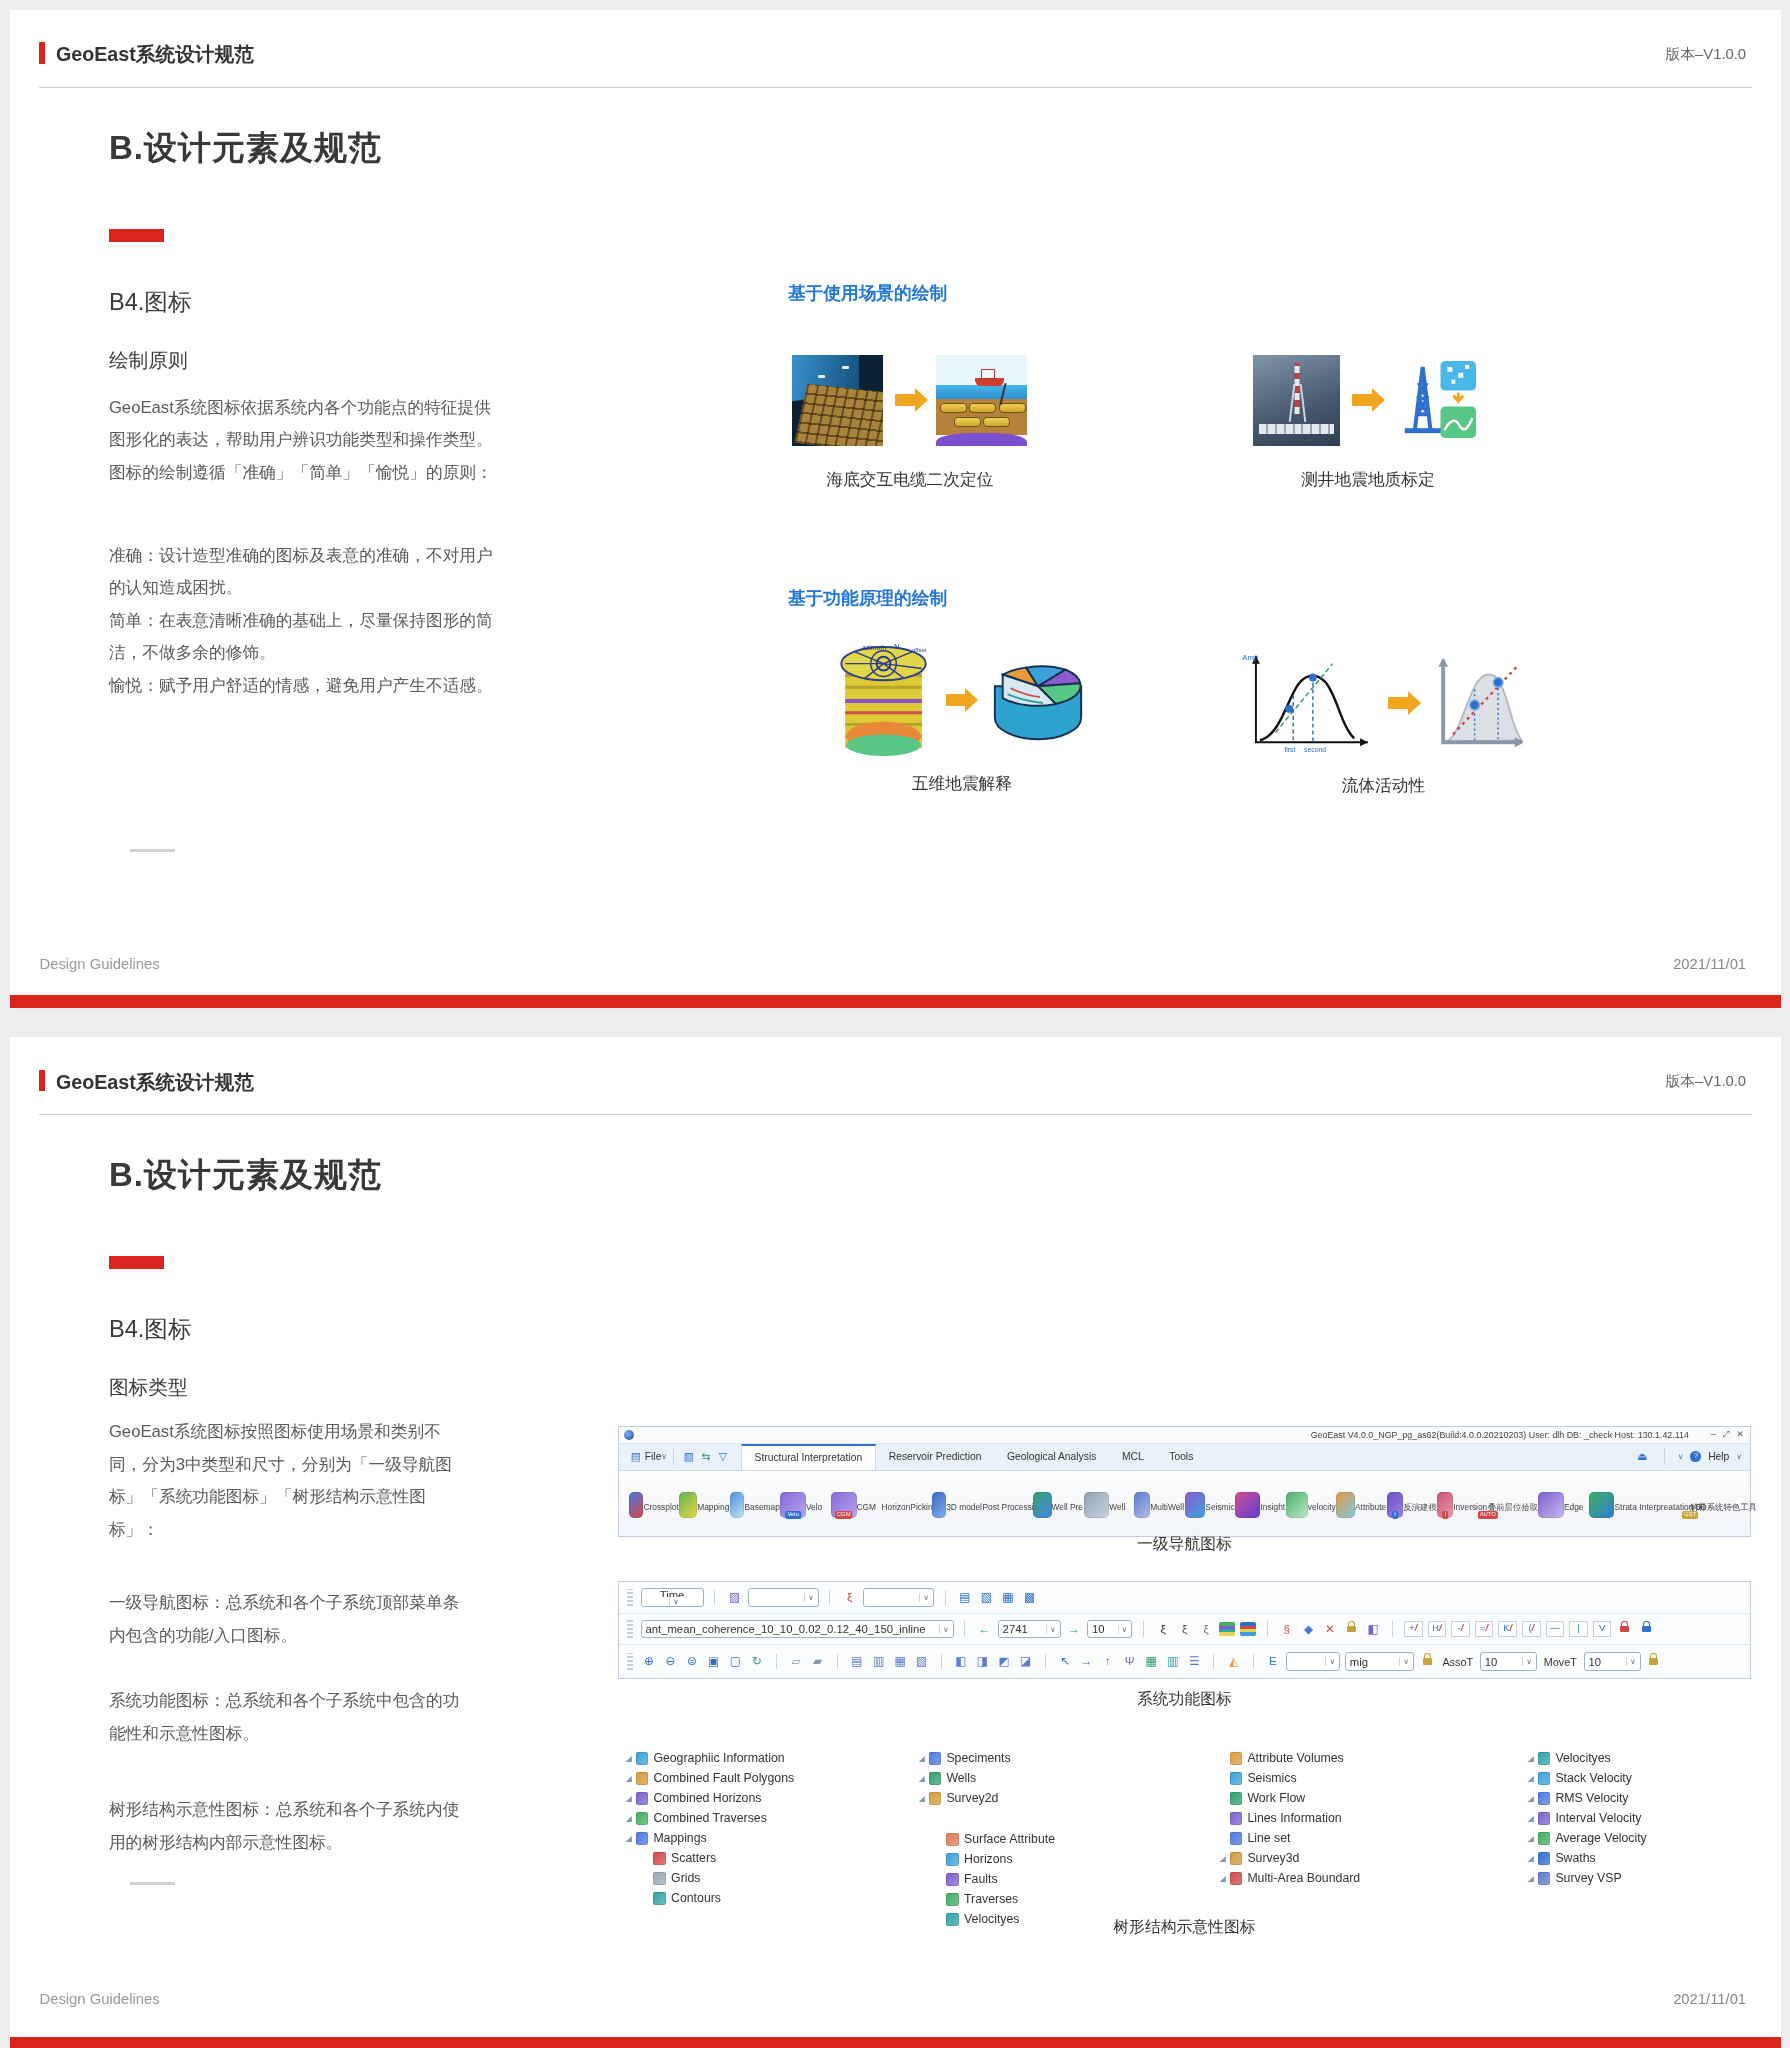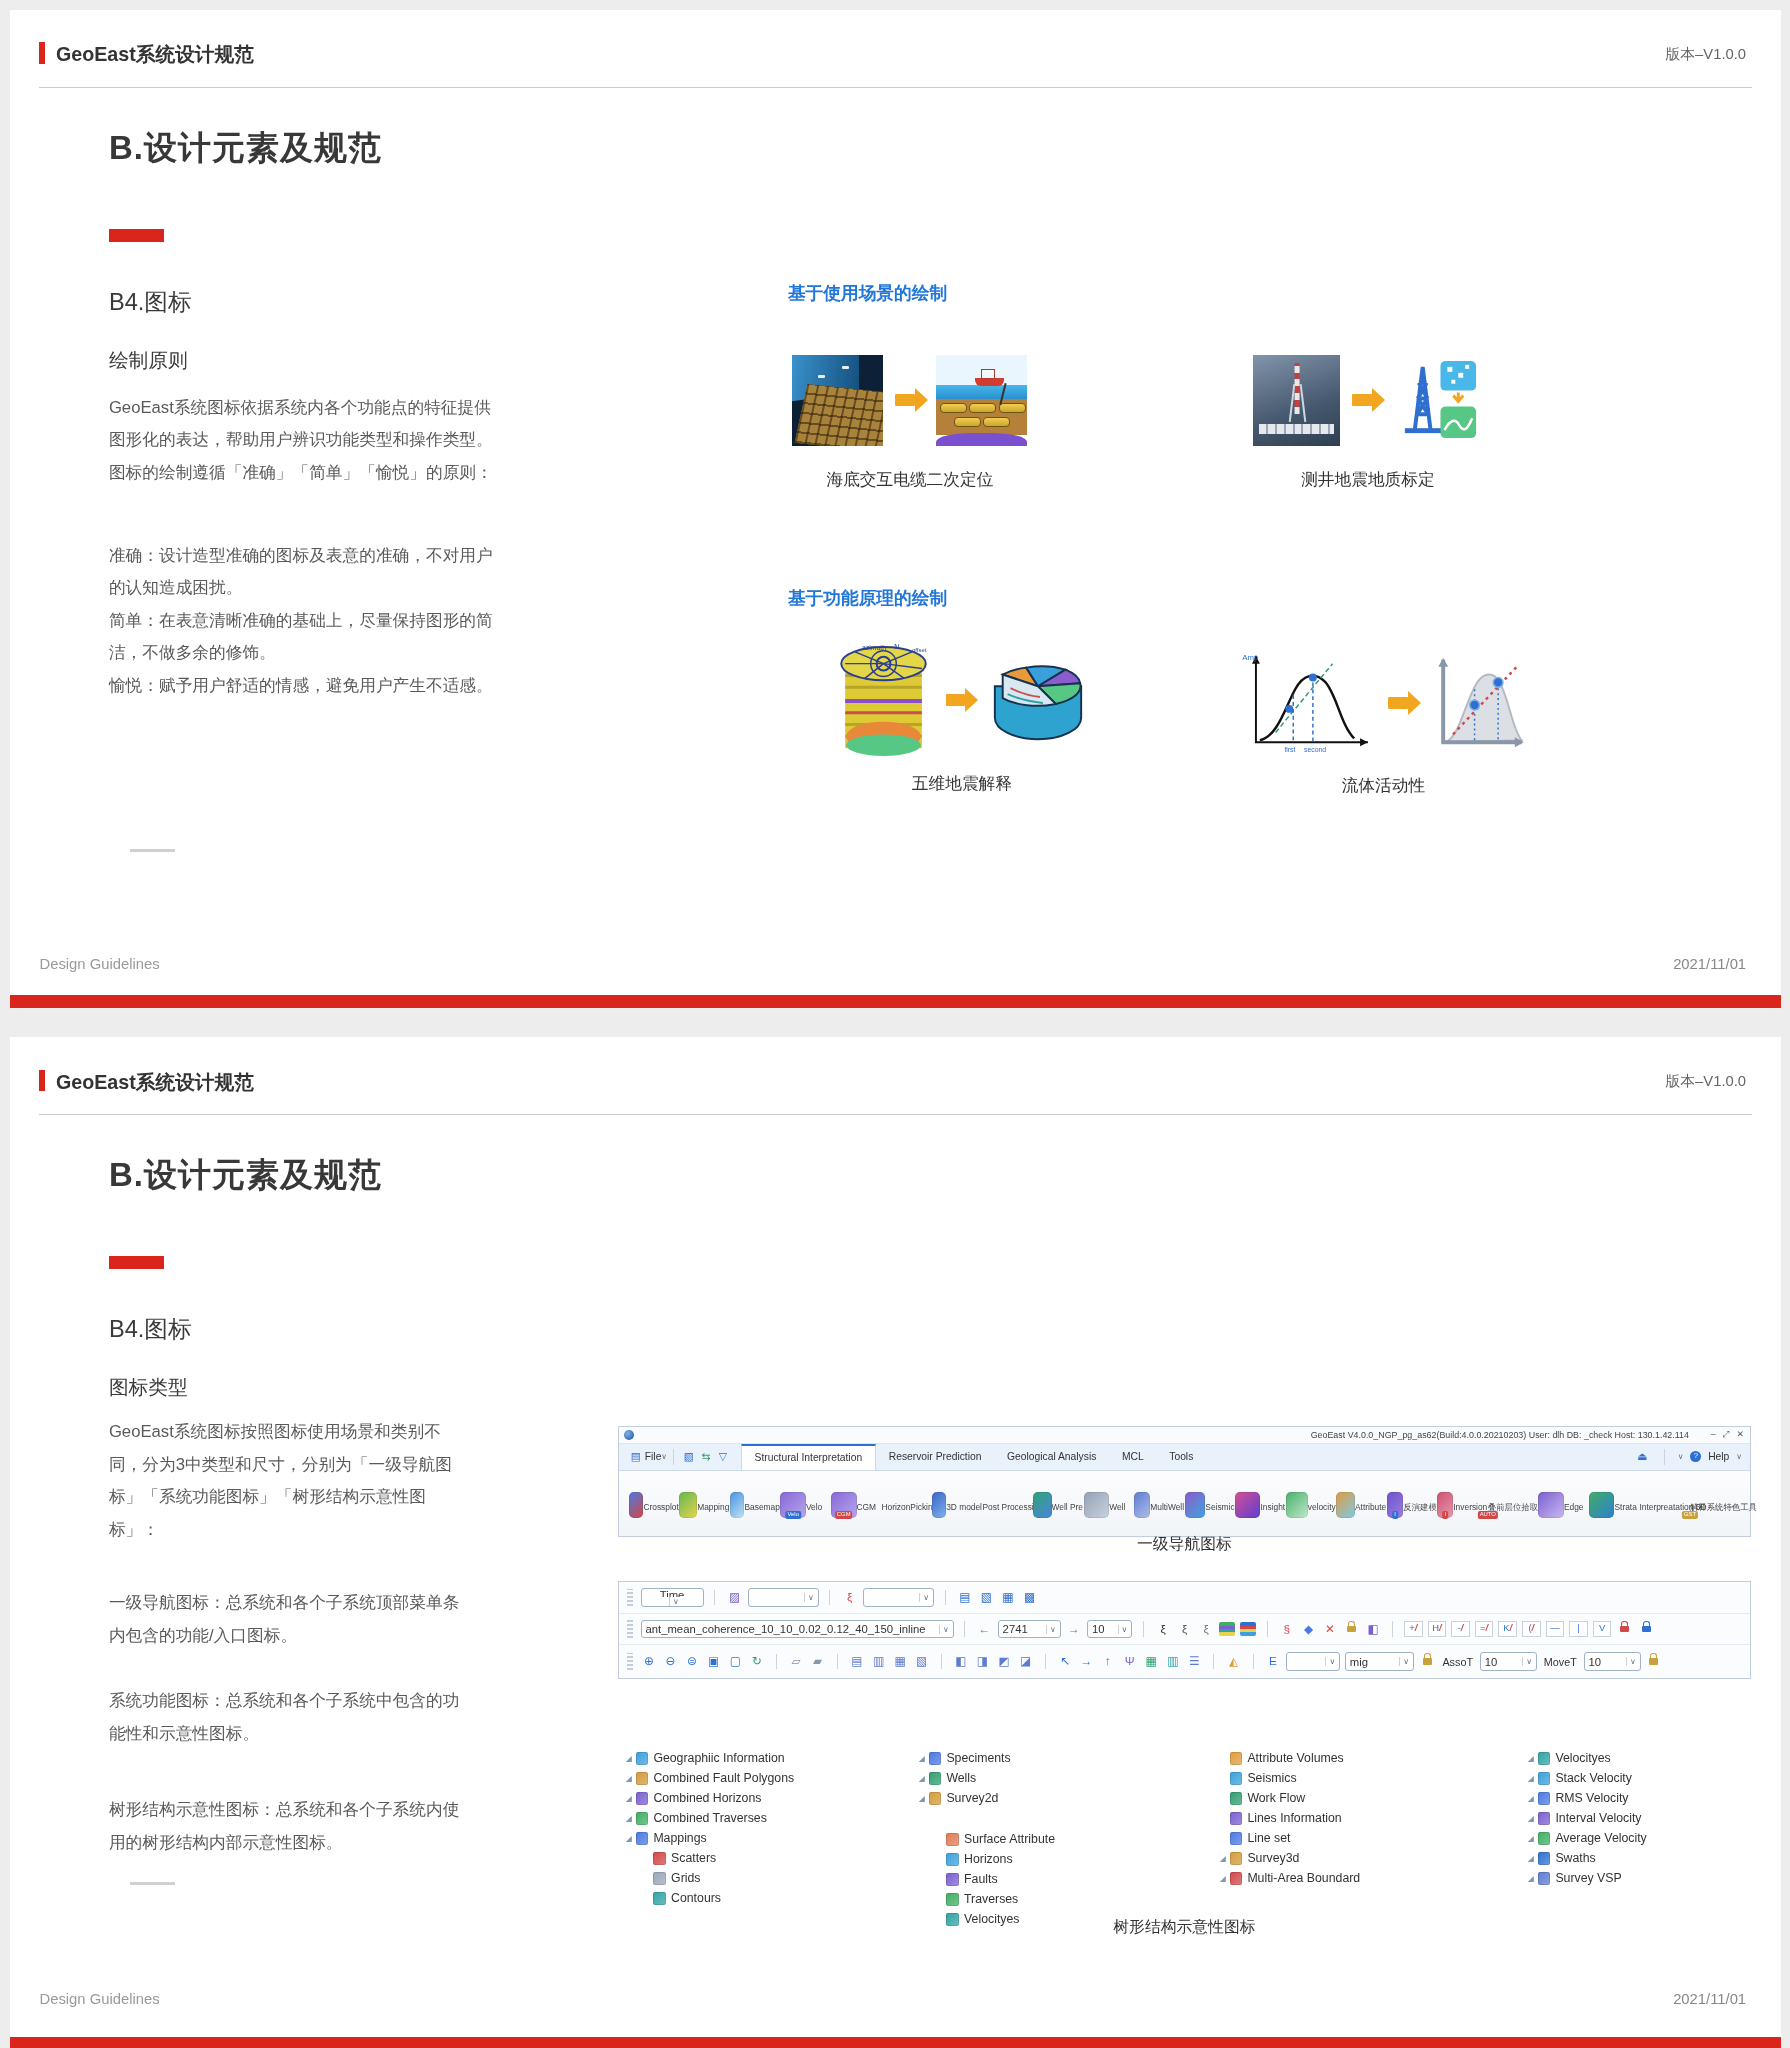--- a/index.html
+++ b/index.html
@@ -546,20 +546,21 @@
           <span class="chv">∨</span>
         </div>
         <span class="tlbl">MoveT</span>
         <div class="sel" style="width: 57px;">
           <span class="sel-v" style="overflow: hidden; white-space: nowrap;">10</span>
           <span class="chv">∨</span>
         </div>
         <div class="lk" style="color: rgb(201, 162, 60);"></div>
       </div>
   </div>
+  <div class="shot-caption" style="top:652px">系统功能图标</div>
 
   <div class="tree-col" style="left:613px">
       <div class="trow" style="padding-left: 0px;">
         <span class="tri">◢</span>
         <span class="tic" style="background: linear-gradient(135deg, rgb(58, 160, 220), rgba(255, 255, 255, 0.35) 120%) rgb(58, 160, 220);"></span>
         <span class="tlab">Geographiic Information</span>
       </div>
       <div class="trow" style="padding-left: 0px;">
         <span class="tri">◢</span>
         <span class="tic" style="background: linear-gradient(135deg, rgb(212, 154, 58), rgba(255, 255, 255, 0.35) 120%) rgb(212, 154, 58);"></span>

